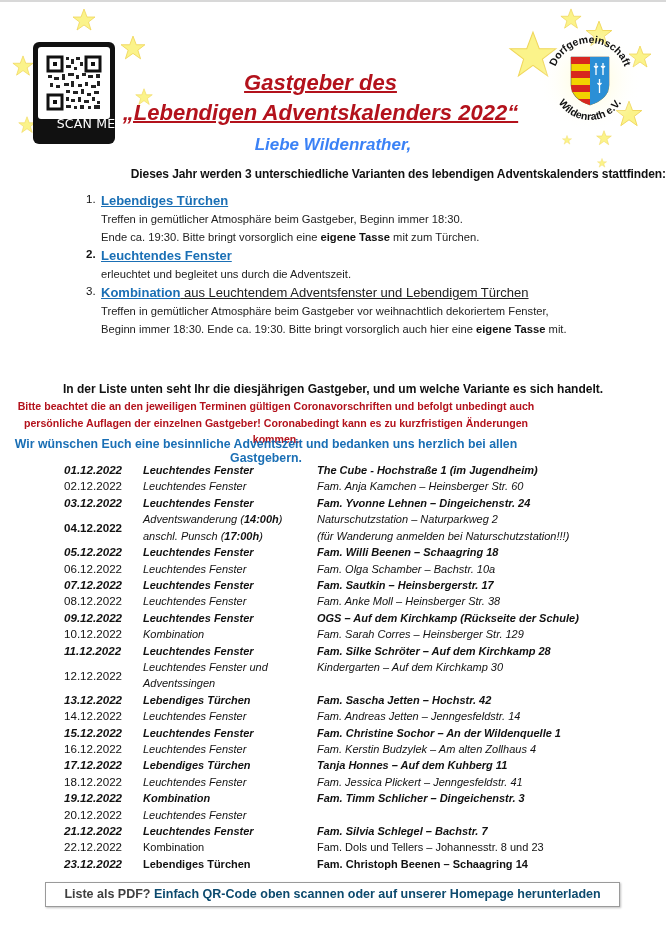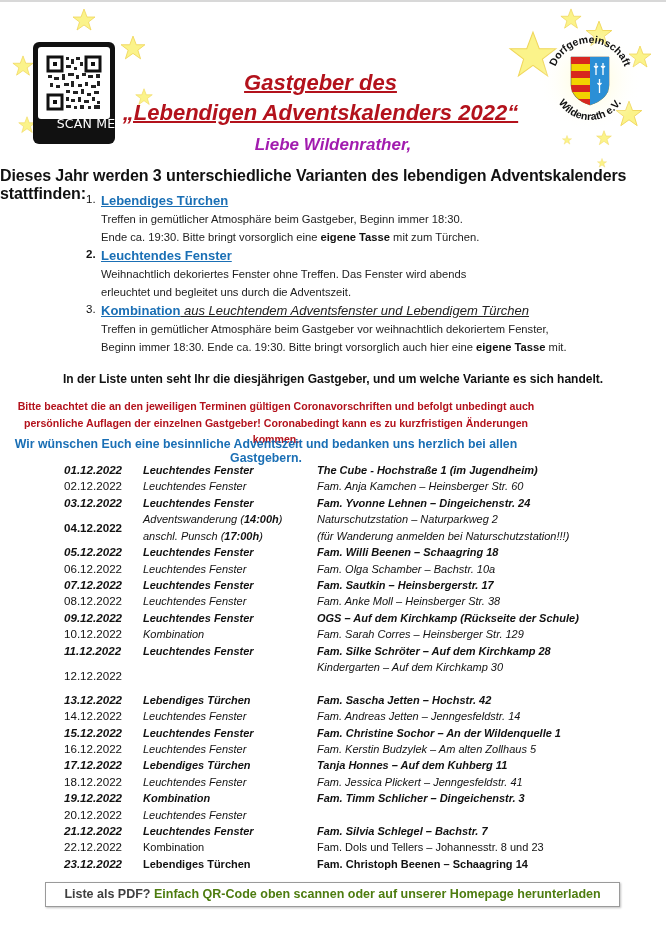--- a/index.html
+++ b/index.html
@@ -10,53 +10,53 @@
   .qr-card { position:absolute; left:33px; top:42px; width:82px; height:102px;
              background:#111; border-radius:6px; }
   .qr-inner { position:absolute; left:5px; top:5px; width:72px; height:72px; background:#fff; border-radius:3px; }
   .qr-label { position:absolute; left:0; bottom:13px; width:106px; text-align:center; color:#fff;
               font-family:"DejaVu Sans", sans-serif; font-size:12.5px; letter-spacing:0.2px; }
   .logo { position:absolute; left:535px; top:25px; width:110px; height:110px; }
   .title { position:absolute; left:0; width:641px; text-align:center; color:#b3121c;
            font-style:italic; font-weight:bold; text-decoration:underline; text-decoration-thickness:1.5px; }
   .t1 { top:70px; font-size:22px; }
   .t2 { top:100px; font-size:22px; }
-  .greeting { position:absolute; left:0; top:135px; width:666px; text-align:center; color:#a21caf;
+  .greeting { position:absolute; left:0; top:135px; width:666px; text-align:center; color:#3b82f6;
               font-style:italic; font-weight:bold; font-size:17px; }
-  .intro { position:absolute; left:0; top:167px; width:666px; text-align:left;
-           font-weight:bold; font-size:16px; letter-spacing:-0.1px; }
+  .intro { position:absolute; left:0; top:167px; width:666px; text-align:right;
+           font-weight:bold; font-size:12px; letter-spacing:-0.1px; }
   .variants { position:absolute; left:86px; top:191px; width:540px; font-size:11.2px; }
   .variant { position:relative; padding-left:15px; }
   .v-num { position:absolute; left:0; top:2px; font-size:11.5px; }
   .v-num.bold { font-weight:bold; }
   .v-title { color:#1a6fb5; font-weight:bold; text-decoration:underline; font-size:13px; line-height:19px; }
-  .v-sub { font-style:italic; text-decoration:underline; color:#222; font-size:13px;text-align:center; }
+  .v-sub { text-decoration:underline; color:#222; font-size:13px;text-align:center; }
   .v-line { line-height:18px; color:#222; }
   .v-line b { color:#111; }
-  .liste { position:absolute; left:0; top:372px; width:666px; text-align:center;
+  .liste { position:absolute; left:0; top:382px; width:666px; text-align:center;
            font-weight:bold; font-size:12px; }
   .notice { position:absolute; left:0; top:398px; width:552px; text-align:center;
             color:#b3121c; font-weight:bold; font-size:10.6px; line-height:16.5px; }
   .thanks { position:absolute; left:0; top:437px; width:532px; text-align:center;
             color:#1a6fb5; font-weight:bold; font-size:12.3px; }
   .table { position:absolute; left:64px; top:462px; width:560px; font-size:11px; }
   .row { position:relative; height:16.4px; }
   .row.double { height:33px; }
   .c-date { position:absolute; left:0; top:0; width:80px; font-size:11.6px; }
   .c-var { position:absolute; left:79px; top:0; width:170px; line-height:16.4px; }
   .c-loc { position:absolute; left:253px; top:0; width:320px; line-height:16.4px; white-space:nowrap; }
   .row .c-date { line-height:16.4px; }
   .row.double .c-date { line-height:33px; }
   .bold { font-weight:bold; }
   .italic { font-style:italic; }
   .footer { position:absolute; left:45px; top:882px; width:573px; height:23px; border:1px solid #9a9a9a;
             box-shadow:1px 1px 2px rgba(0,0,0,0.25); text-align:center; line-height:23px;
             font-weight:bold; font-size:12.5px; }
   .f-red { color:#404040; }
-  .f-blue { color:#4d7c0f; }
+  .f-blue { color:#0c4a6e; }
 </style>
 </head>
 <body>
 
 <div class="topline"></div>
 
 <svg class="star" style="left:72px;top:8px" width="24" height="24" viewBox="0 0 24 24">
     <polygon points="12,1 15,9 23,9 16.5,14 19,22 12,17 5,22 7.5,14 1,9 9,9" fill="#fbf38a" stroke="#f0d65a" stroke-width="0.8"></polygon>
   </svg>
 <svg class="star" style="left:120px;top:35px" width="26" height="26" viewBox="0 0 24 24">
@@ -196,21 +196,20 @@
 <div class="variants">
   <div class="variant">
     <span class="v-num">1.</span>
     <div><span class="v-title">Lebendiges Türchen</span></div>
     <div class="v-line">Treffen in gemütlicher Atmosphäre beim Gastgeber, Beginn immer 18:30.</div>
     <div class="v-line"><span>Ende ca. 19:30. Bitte bringt vorsorglich eine </span><b>eigene Tasse</b><span> mit zum Türchen.</span></div>
   </div>
   <div class="variant">
     <span class="v-num bold">2.</span>
     <div><span class="v-title">Leuchtendes Fenster</span></div>
-    <div class="v-line">Weihnachtlich dekoriertes Fenster ohne Treffen. Das Fenster wird abends</div>
     <div class="v-line">erleuchtet und begleitet uns durch die Adventszeit.</div>
   </div>
   <div class="variant">
     <span class="v-num">3.</span>
     <div><span class="v-title">Kombination</span><span class="v-sub"> aus Leuchtendem Adventsfenster und Lebendigem Türchen</span></div>
     <div class="v-line">Treffen in gemütlicher Atmosphäre beim Gastgeber vor weihnachtlich dekoriertem Fenster,</div>
     <div class="v-line"><span>Beginn immer 18:30. Ende ca. 19:30. Bitte bringt vorsorglich auch hier eine </span><b>eigene Tasse</b><span> mit.</span></div>
   </div>
 </div>
 
@@ -280,41 +279,45 @@
     <span class="c-var italic">Kombination</span>
     <span class="c-loc italic">Fam. Sarah Corres – Heinsberger Str. 129</span>
   </div>
   <div class="row">
     <span class="c-date bold italic">11.12.2022</span>
     <span class="c-var bold italic">Leuchtendes Fenster</span>
     <span class="c-loc bold italic">Fam. Silke Schröter – Auf dem Kirchkamp 28</span>
   </div>
   <div class="row double">
     <span class="c-date">12.12.2022</span>
+    <span class="c-var italic">
+      <span>Leuchtendes Fenster und</span><br>
+      <span>Adventssingen</span>
+    </span>
     <span class="c-loc italic">Kindergarten – Auf dem Kirchkamp 30</span>
   </div>
   <div class="row">
     <span class="c-date bold italic">13.12.2022</span>
     <span class="c-var bold italic">Lebendiges Türchen</span>
     <span class="c-loc bold italic">Fam. Sascha Jetten – Hochstr. 42</span>
   </div>
   <div class="row">
     <span class="c-date">14.12.2022</span>
     <span class="c-var italic">Leuchtendes Fenster</span>
     <span class="c-loc italic">Fam. Andreas Jetten – Jenngesfeldstr. 14</span>
   </div>
   <div class="row">
     <span class="c-date bold italic">15.12.2022</span>
     <span class="c-var bold italic">Leuchtendes Fenster</span>
     <span class="c-loc bold italic">Fam. Christine Sochor – An der Wildenquelle 1</span>
   </div>
   <div class="row">
     <span class="c-date">16.12.2022</span>
     <span class="c-var italic">Leuchtendes Fenster</span>
-    <span class="c-loc italic">Fam. Kerstin Budzylek – Am alten Zollhaus 5</span>
+    <span class="c-loc italic">Fam. Kerstin Budzylek – Am alten Zollhaus 4</span>
   </div>
   <div class="row">
     <span class="c-date bold italic">17.12.2022</span>
     <span class="c-var bold italic">Lebendiges Türchen</span>
     <span class="c-loc bold italic">Tanja Honnes – Auf dem Kuhberg 11</span>
   </div>
   <div class="row">
     <span class="c-date">18.12.2022</span>
     <span class="c-var italic">Leuchtendes Fenster</span>
     <span class="c-loc italic">Fam. Jessica Plickert – Jenngesfeldstr. 41</span>

